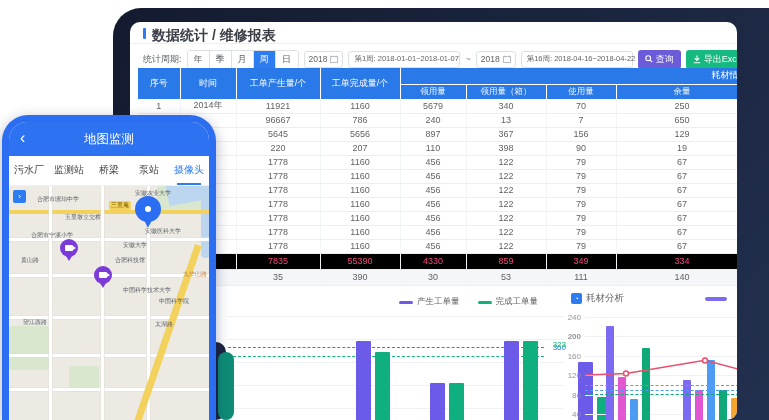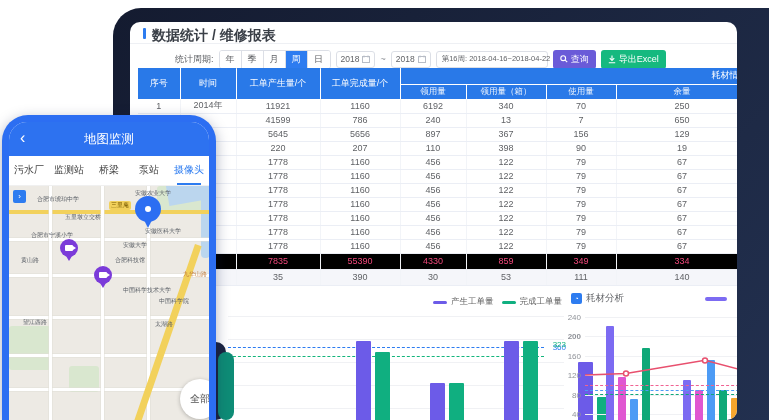--- a/index.html
+++ b/index.html
@@ -15,21 +15,21 @@
   
   .card { position:absolute; left:130px; top:22px; width:607px; height:398px;
           background:#fff; border-radius:10px; overflow:hidden; z-index:2; }
 
   .crumbrow { position:absolute; left:0; top:0; width:100%; height:22px;
               border-bottom:1px solid #eef0f4; }
   .crumbbar { position:absolute; left:13px; top:6px; width:3px; height:11px; background:#2D7CF0; border-radius:1px; }
   .crumbtxt { position:absolute; left:22px; top:5px; font-size:14px; color:#3a3f47; font-weight:bold; }
 
   .filters { position:absolute; left:13px; top:26px; height:22px; display:flex; align-items:center; gap:5px; white-space:nowrap; }
-  .flabel { font-size:9px; color:#606266;margin-left:32px; }
+  .flabel { font-size:9px; color:#606266; }
   .segwrap { display:flex; border:1px solid #dcdfe6; border-radius:3px; overflow:hidden; }
   .seg { width:22px; height:17px; line-height:16px; text-align:center; font-size:9px; color:#606266;
          background:#fff; border-right:1px solid #dcdfe6; cursor:pointer; }
   .seg:last-child { border-right:none; }
   .seg.on { background:#2D7CF0; color:#fff; }
   .sel { height:17px; border:1px solid #dcdfe6; border-radius:3px; background:#fff; display:flex;
          align-items:center; gap:3px; padding:0 4px; font-size:8.5px; color:#606266; }
   .inputbox { height:17px; border:1px solid #dcdfe6; border-radius:3px; background:#fff;
               display:flex; align-items:center; padding:0 5px; font-size:7.5px; color:#606266; width:112px; }
   .rangesep { font-size:9px; color:#909399; }
@@ -48,21 +48,21 @@
   table.rpt tbody td { height:14px; font-size:9px; color:#606266; border-bottom:1px solid #ebeef5;
                        border-right:1px solid #f2f4f8; background:#fff; }
   table.rpt tr.trow-total td { background:#000000; color:#F0487C; height:16px; }
   table.rpt tr.trow-avg td { background:#F5F6FA; height:16px; }
   table.rpt td.sumlabel { font-size:9px; }
 
   
   .chart { position:absolute; top:266px; height:132px; }
   #chartL { left:98px; width:336px; }
   #chartR { left:435px; width:300px; }
-  .legend { position:absolute; top:8px; right:2px; display:flex; gap:8px; align-items:center; }
+  .legend { position:absolute; top:8px; right:26px; display:flex; gap:18px; align-items:center; }
   .legitem { display:flex; gap:4px; align-items:center; font-size:8.5px; color:#666; }
   .legswatch { width:14px; height:3px; border-radius:2px; }
   .gline { position:absolute; left:0; width:100%; height:1px; background:#f0f1f4; }
   .refline { position:absolute; left:0; width:94%; border-top:1px dashed; height:0; }
   .reflabel { position:absolute; right:-2px; font-size:8px; margin-top:-4px; }
   .bar { position:absolute; border-radius:1px 1px 0 0; }
   .ctitle { position:absolute; left:6px; top:4px; display:flex; align-items:center; gap:4px;
             font-size:9.5px; color:#606266; }
   .ctitleicon { width:11px; height:11px; background:#2D7CF0; border-radius:2px; color:#fff;
                 font-size:7px; line-height:11px; text-align:center; }
@@ -140,20 +140,21 @@
           <span class="seg">日</span>
         </span>
       <span class="sel">
         <span>2018</span>
         <svg width="8" height="8" viewBox="0 0 8 8">
             <rect x="0.5" y="1.5" width="7" height="6" fill="none" stroke="#b8bdc6"></rect>
             <line x1="2" y1="0.5" x2="2" y2="2.5" stroke="#b8bdc6"></line>
             <line x1="6" y1="0.5" x2="6" y2="2.5" stroke="#b8bdc6"></line>
           </svg>
       </span>
+      <span class="inputbox">第1周: 2018-01-01~2018-01-07</span>
       <span class="rangesep">~</span>
       <span class="sel">
         <span>2018</span>
         <svg width="8" height="8" viewBox="0 0 8 8">
             <rect x="0.5" y="1.5" width="7" height="6" fill="none" stroke="#b8bdc6"></rect>
             <line x1="2" y1="0.5" x2="2" y2="2.5" stroke="#b8bdc6"></line>
             <line x1="6" y1="0.5" x2="6" y2="2.5" stroke="#b8bdc6"></line>
           </svg>
       </span>
       <span class="inputbox">第16周: 2018-04-16~2018-04-22</span>
@@ -199,29 +200,29 @@
           <th>使用量</th>
           <th>余量</th>
         </tr>
       </thead>
       <tbody>
           <tr>
             <td>1</td>
             <td>2014年</td>
             <td>11921</td>
             <td>1160</td>
-            <td>6192</td>
+            <td>5679</td>
             <td>340</td>
             <td>70</td>
             <td>250</td>
           </tr>
           <tr>
             <td>2</td>
             <td></td>
-            <td>41599</td>
+            <td>96667</td>
             <td>786</td>
             <td>240</td>
             <td>13</td>
             <td>7</td>
             <td>650</td>
           </tr>
           <tr>
             <td>3</td>
             <td></td>
             <td>5645</td>
@@ -430,21 +431,20 @@
         <div class="road-h" style="top:52px"></div>
         <div class="road-h" style="top:88px"></div>
         <div class="road-h" style="top:130px"></div>
         <div class="road-h" style="top:168px"></div>
         <div class="road-h" style="top:202px"></div>
         <div class="road-v" style="left:40px"></div>
         <div class="road-v" style="left:92px"></div>
         <div class="road-v" style="left:138px"></div>
         <div class="road-y" style="left:186px;top:58px;width:7px;height:200px;transform-origin:top left;transform:rotate(19deg)"></div>
         <div class="expandbtn">›</div>
-        <div class="allbtn">全部</div>
       <span class="maplabel" style="left: 28px; top: 9px;">合肥市琥珀中学</span>
           <span class="maplabel badge" style="left: 100px; top: 15px;">三里庵</span>
           <span class="maplabel" style="left: 56px; top: 27px;">五里墩立交桥</span>
           <span class="maplabel" style="left: 126px; top: 3px;">安徽农业大学</span>
           <span class="maplabel" style="left: 136px; top: 41px;">安徽医科大学</span>
           <span class="maplabel" style="left: 22px; top: 45px;">合肥市宁溪小学</span>
           <span class="maplabel" style="left: 114px; top: 55px;">安徽大学</span>
           <span class="maplabel" style="left: 106px; top: 70px;">合肥科技馆</span>
           <span class="maplabel" style="left: 12px; top: 70px;">黄山路</span>
           <span class="maplabel orange" style="left: 174px; top: 84px;">九华山路</span>

